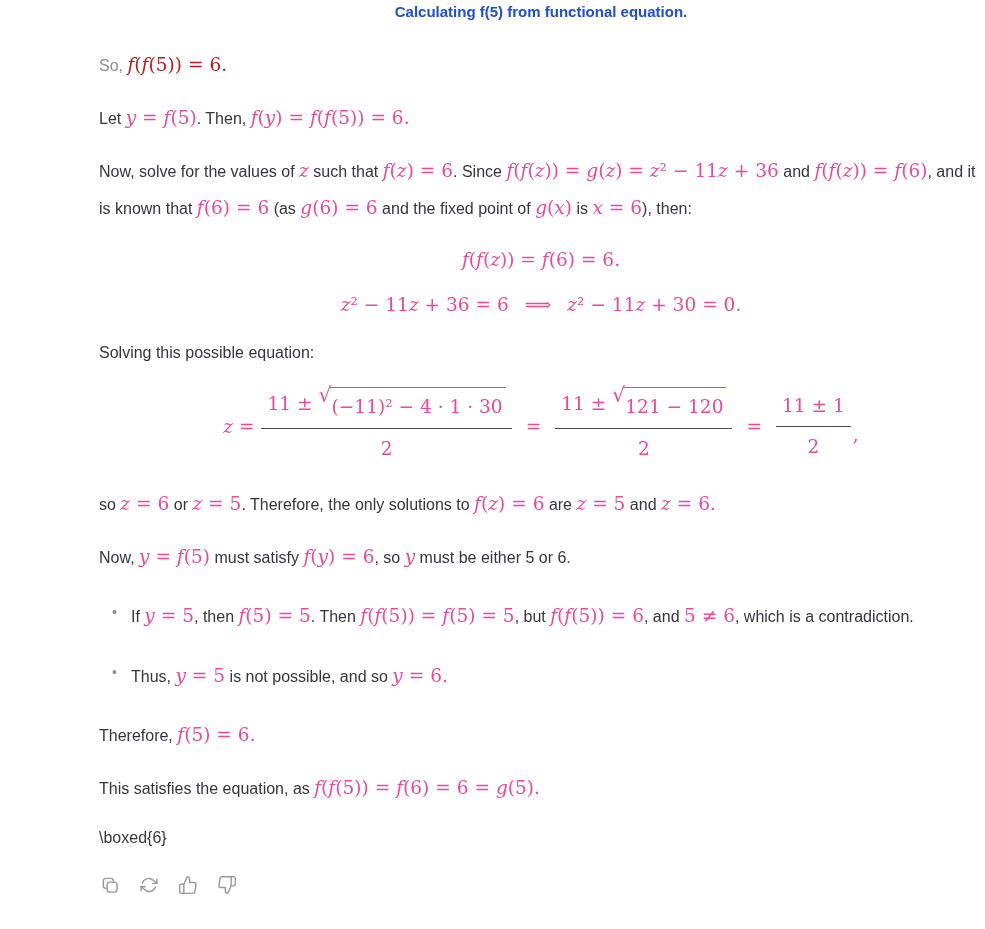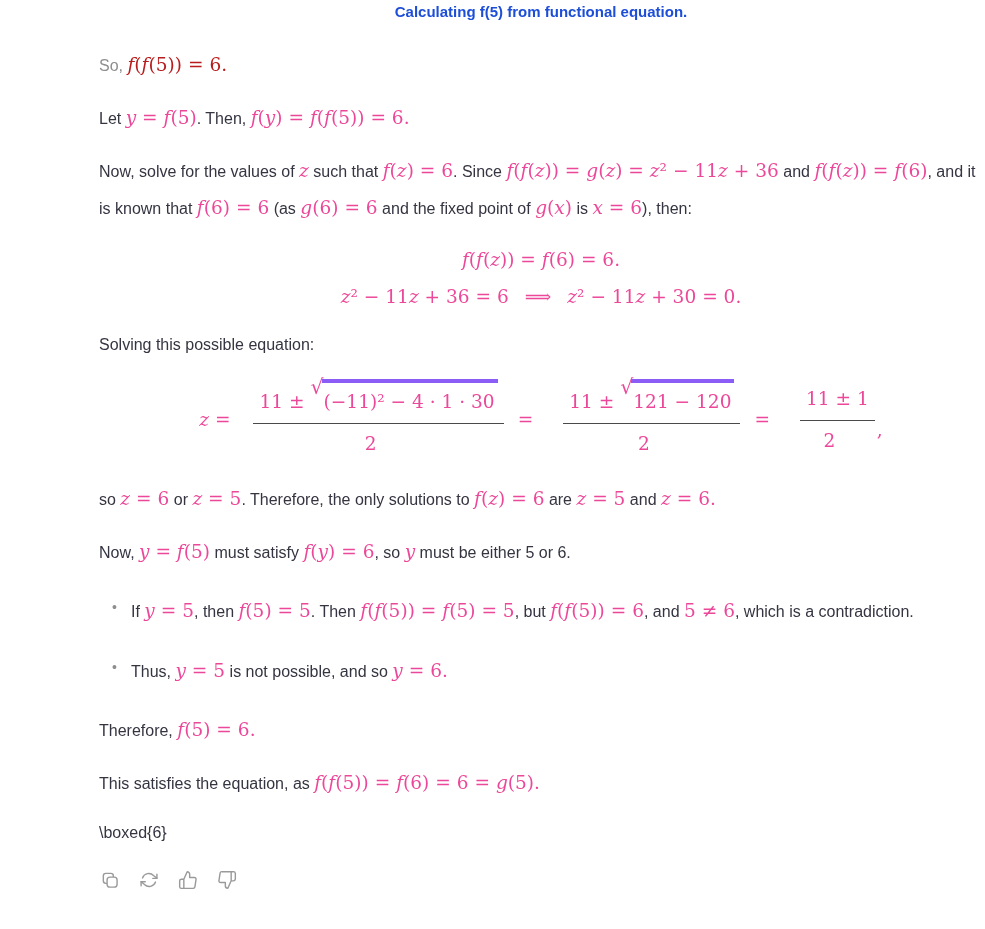--- a/index.html
+++ b/index.html
@@ -35,55 +35,54 @@
     font-size: 1.16em;
     color: #ec4899;
     white-space: pre;
   }
   .muted .math { color: #b91c1c; }
   .mi { font-style: italic; }
   .rel { margin: 0 10px; }
   
   .display-eq {
     text-align: center;
-    margin: 4px 0;
+    margin: 12px 0;
     line-height: 1.8;
   }
   .eq-flex {
     display: flex;
     justify-content: center;
     align-items: center;
     margin: 18px 0 20px 0;
   }
   .eq-lhs { margin-right: 5px; }
   .eq-sep { margin: 0 12px; }
   .eq-tail { align-self: flex-end; padding-bottom: 14px; }
   .frac {
     display: inline-flex;
     flex-direction: column;
     align-items: center;
     margin: 0 2px;
   }
   .frac .num {
     display: inline-flex;
-    align-items: flex-end;
+    align-items: flex-start;
     border-bottom: 1px solid #4a4a4a;
     padding: 0 6px 4px 6px;
-    margin-left: 16px;
   }
   .frac .den { padding-top: 3px; }
   .sqrt { display: inline-flex; align-items: flex-start; }
   .rad {
     font-size: 1.28em;
     line-height: 1.05;
     transform: translateY(-2px);
     margin-right: -2px;
   }
   .radicand {
-    border-top: 4px solid #8b5cf6;
+    border-top: 1px solid #8b5cf6;
     padding: 2px 3px 0 2px;
   }
   
   ul.bullets {
     list-style: none;
     margin: 14px 0;
     padding: 0 0 0 13px;
   }
   ul.bullets li {
     position: relative;

